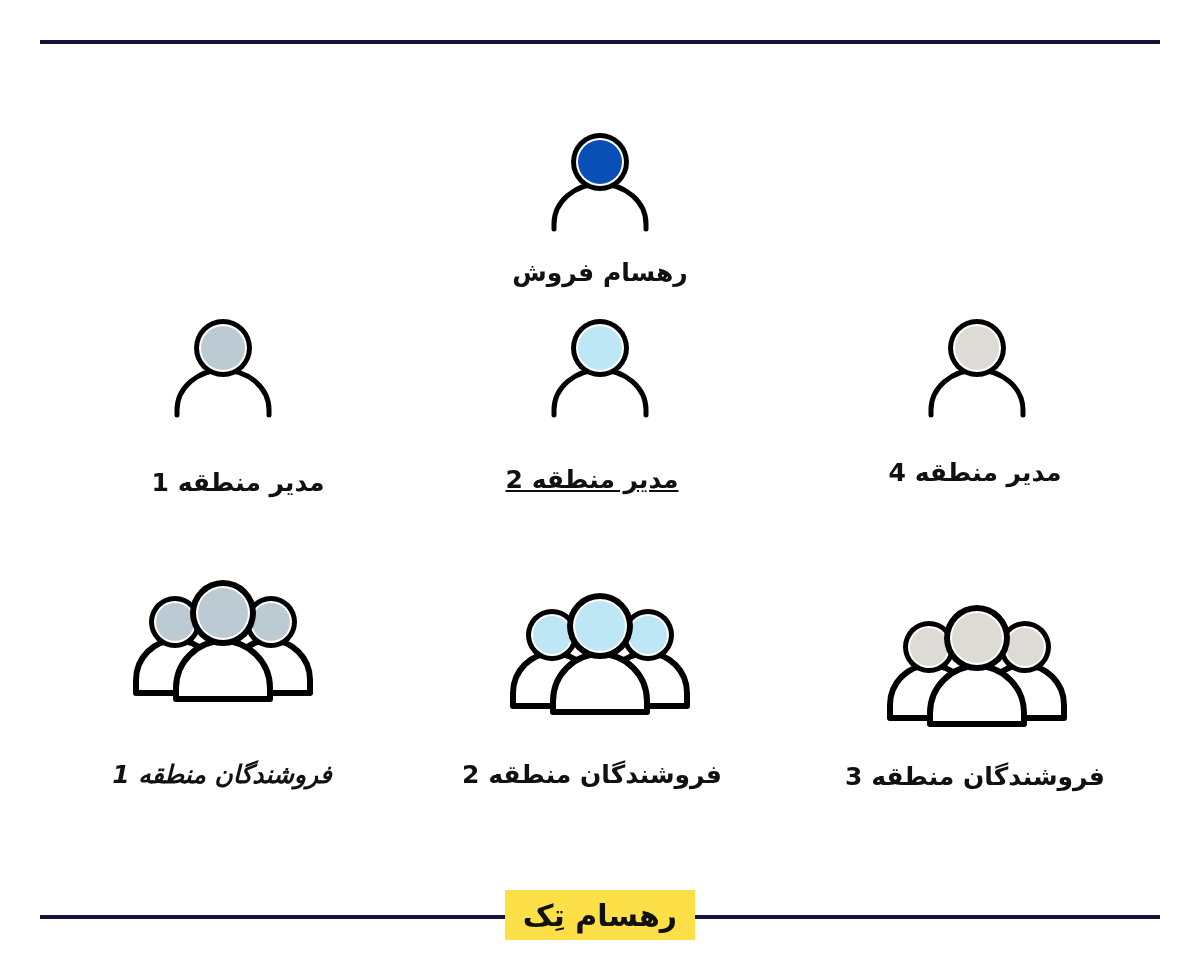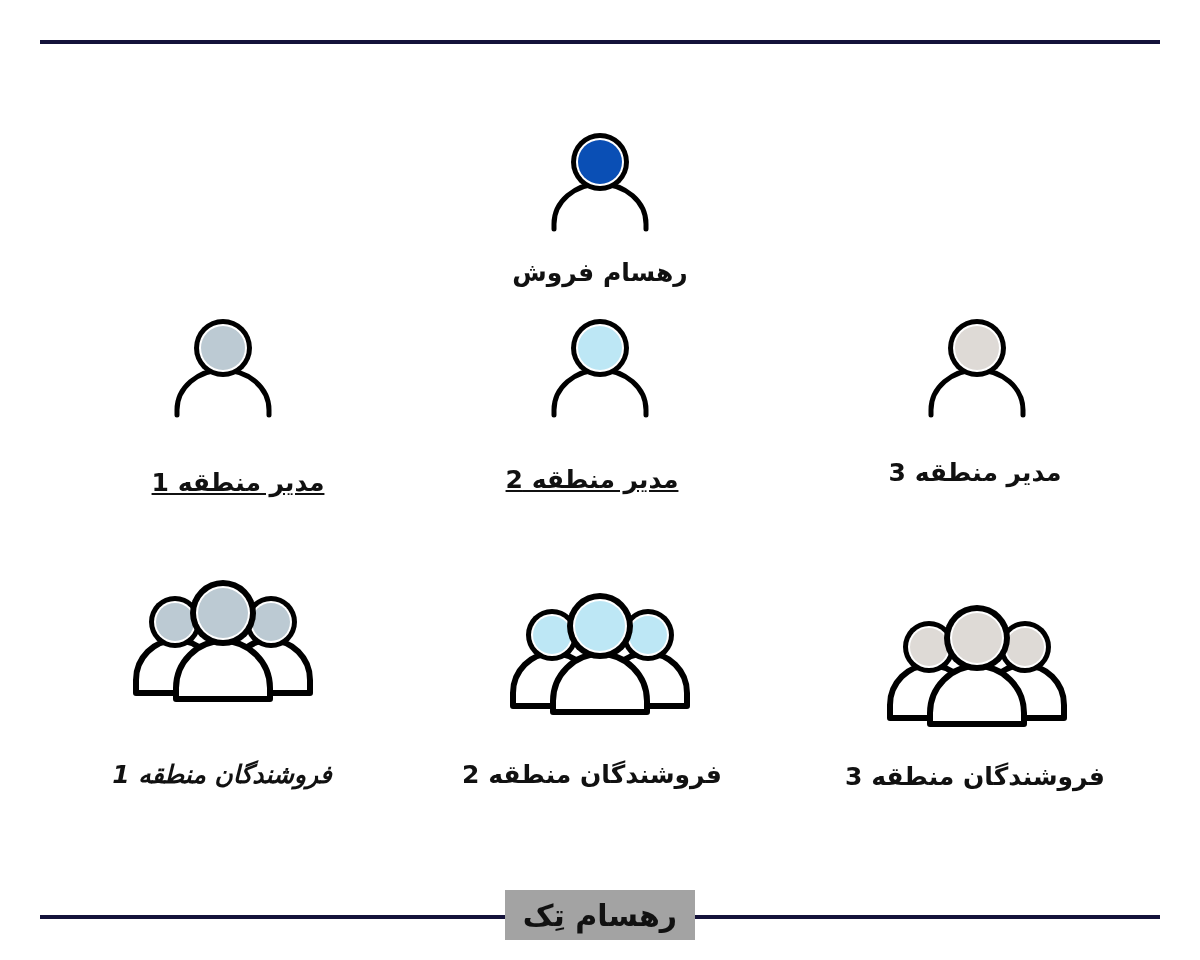--- a/index.html
+++ b/index.html
@@ -2,21 +2,21 @@
 <html><head>
 <meta charset="utf-8">
 <style>
   html, body { margin:0; padding:0; }
   body { width:1200px; height:960px; background:#ffffff; position:relative; overflow:hidden;
          font-family:"DejaVu Sans", sans-serif; }
   .rule { position:absolute; height:4px; background:#14123a; }
   .node { position:absolute; }
   .label { position:absolute; font-weight:bold; font-size:25px; color:#111; direction:rtl;
            white-space:nowrap; transform:translateX(-50%); font-family:"DejaVu Sans", sans-serif; }
-  .brand { position:absolute; left:505px; top:890px; width:190px; height:50px; background:#a3a3a3;
+  .brand { position:absolute; left:505px; top:890px; width:190px; height:50px; background:#fde047;
            display:flex; align-items:center; justify-content:center; font-weight:bold; font-size:30px;
            color:#111; direction:rtl; }
   svg { display:block; overflow:visible; }
 </style>
 </head>
 <body>
 
 <div class="rule" style="left:40px;top:40px;width:1120px;"></div>
 
 <div class="node" style="left:550px;top:132px;">
@@ -30,41 +30,41 @@
 <div class="label" style="left:600px;top:258px;">رهسام فروش</div>
 
 <div class="node" style="left:173px;top:318px;">
   <svg width="100" height="100" viewBox="0 0 100 100">
     <path d="M4 97 L4 92 A46 40 0 0 1 96 92 L96 97" fill="#fff" stroke="#000" stroke-width="5" stroke-linecap="round"></path>
     <circle cx="50" cy="30" r="29" fill="#000"></circle>
     <circle cx="50" cy="30" r="24" fill="#fff"></circle>
     <circle cx="50" cy="30" r="22" fill="#bccad3"></circle>
   </svg>
 </div>
-<div class="label" style="left:238px;top:468px;text-decoration:underline;">مدیر منطقه 1</div>
+<div class="label" style="left:238px;top:468px;">مدیر منطقه 1</div>
 
 <div class="node" style="left:550px;top:318px;">
   <svg width="100" height="100" viewBox="0 0 100 100">
     <path d="M4 97 L4 92 A46 40 0 0 1 96 92 L96 97" fill="#fff" stroke="#000" stroke-width="5" stroke-linecap="round"></path>
     <circle cx="50" cy="30" r="29" fill="#000"></circle>
     <circle cx="50" cy="30" r="24" fill="#fff"></circle>
     <circle cx="50" cy="30" r="22" fill="#bde7f5"></circle>
   </svg>
 </div>
 <div class="label" style="left:592px;top:465px;text-decoration:underline;">مدیر منطقه 2</div>
 
 <div class="node" style="left:927px;top:318px;">
   <svg width="100" height="100" viewBox="0 0 100 100">
     <path d="M4 97 L4 92 A46 40 0 0 1 96 92 L96 97" fill="#fff" stroke="#000" stroke-width="5" stroke-linecap="round"></path>
     <circle cx="50" cy="30" r="29" fill="#000"></circle>
     <circle cx="50" cy="30" r="24" fill="#fff"></circle>
     <circle cx="50" cy="30" r="22" fill="#dedad6"></circle>
   </svg>
 </div>
-<div class="label" style="left:975px;top:458px;">مدیر منطقه 3</div>
+<div class="label" style="left:975px;top:458px;">مدیر منطقه 4</div>
 
 <div class="node" style="left:133px;top:580px;">
   <svg width="180" height="122" viewBox="0 0 180 122">
     <path d="M3 113 L3 100 A40 40 0 0 1 83 100 L83 113 Z" fill="#fff" stroke="#000" stroke-width="6" stroke-linejoin="round"></path>
     <path d="M97 113 L97 100 A40 40 0 0 1 177 100 L177 113 Z" fill="#fff" stroke="#000" stroke-width="6" stroke-linejoin="round"></path>
     <circle cx="42" cy="42" r="26" fill="#000"></circle>
       <circle cx="42" cy="42" r="21" fill="#fff"></circle>
       <circle cx="42" cy="42" r="19" fill="#bccad3"></circle>
     <circle cx="138" cy="42" r="26" fill="#000"></circle>
       <circle cx="138" cy="42" r="21" fill="#fff"></circle>

